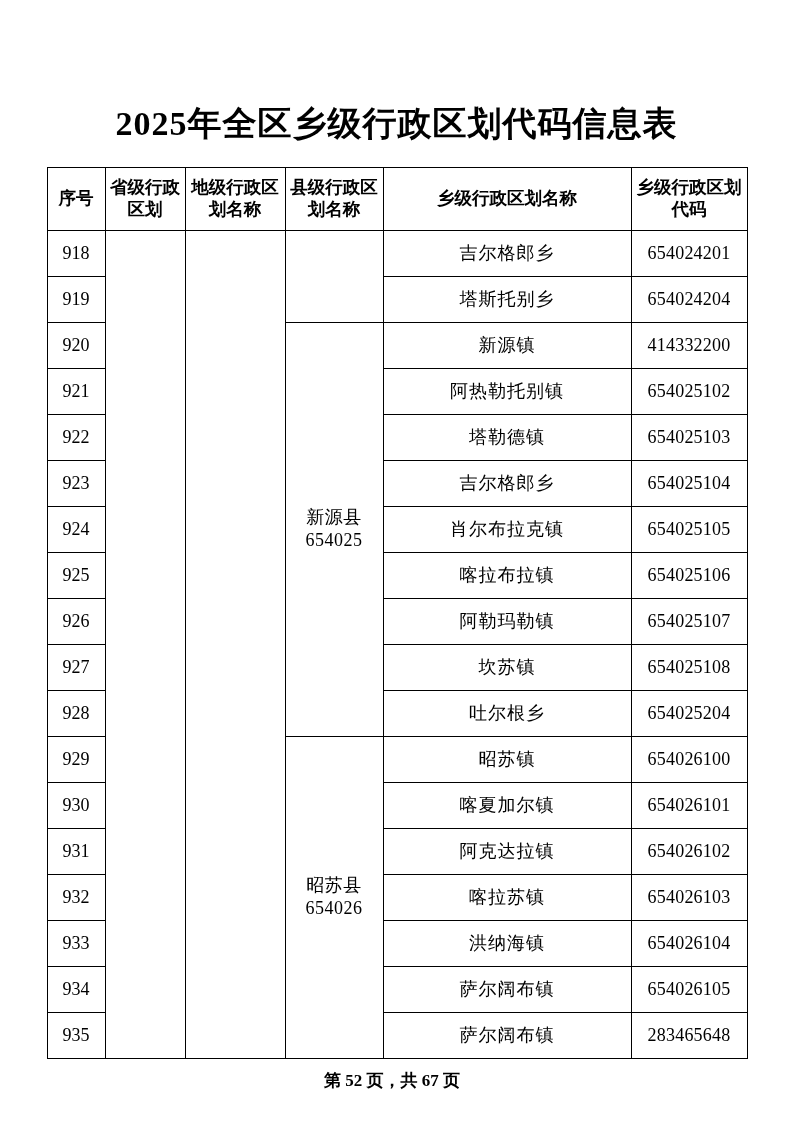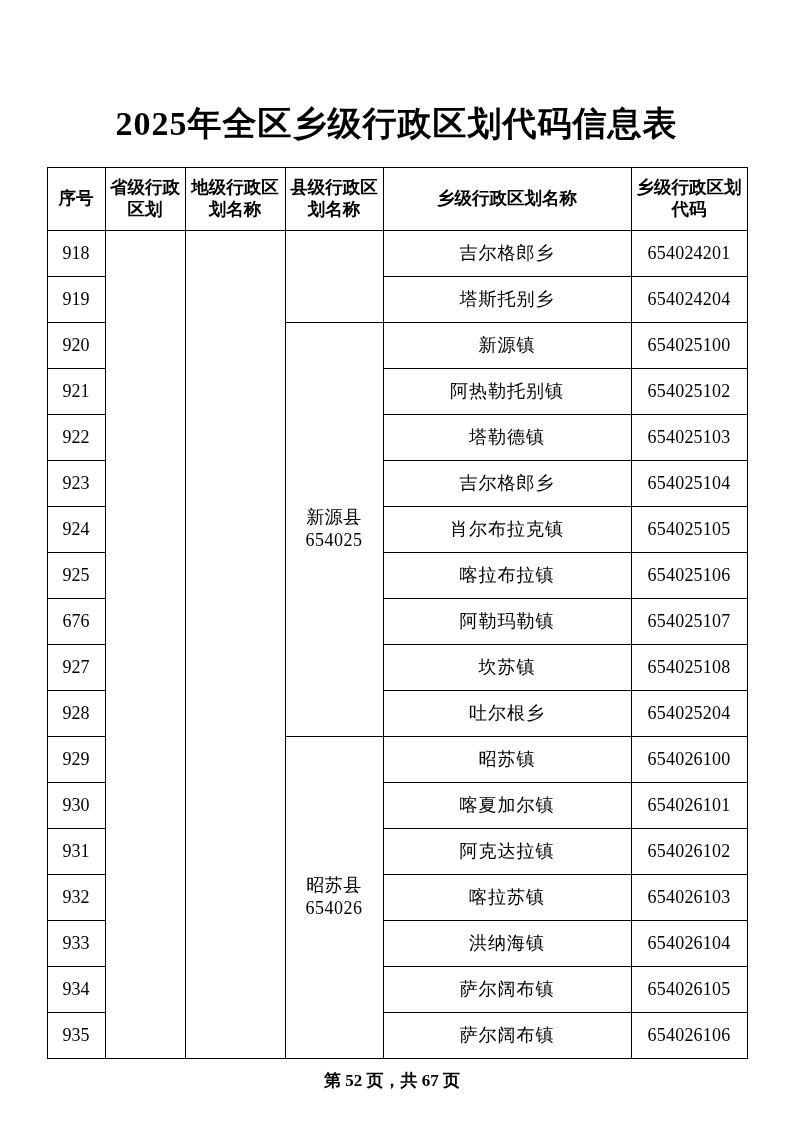--- a/index.html
+++ b/index.html
@@ -124,21 +124,21 @@
           </tr>
           <tr>
             <td class="seq">919</td>
             <td class="town">塔斯托别乡</td>
             <td class="code">654024204</td>
           </tr>
           <tr>
             <td class="seq">920</td>
             <td class="cnty" rowspan="9">新源县<br>654025</td>
             <td class="town">新源镇</td>
-            <td class="code">654025100</td>
+            <td class="code">414332200</td>
           </tr>
           <tr>
             <td class="seq">921</td>
             <td class="town">阿热勒托别镇</td>
             <td class="code">654025102</td>
           </tr>
           <tr>
             <td class="seq">922</td>
             <td class="town">塔勒德镇</td>
             <td class="code">654025103</td>
@@ -152,21 +152,21 @@
             <td class="seq">924</td>
             <td class="town">肖尔布拉克镇</td>
             <td class="code">654025105</td>
           </tr>
           <tr>
             <td class="seq">925</td>
             <td class="town">喀拉布拉镇</td>
             <td class="code">654025106</td>
           </tr>
           <tr>
-            <td class="seq">676</td>
+            <td class="seq">926</td>
             <td class="town">阿勒玛勒镇</td>
             <td class="code">654025107</td>
           </tr>
           <tr>
             <td class="seq">927</td>
             <td class="town">坎苏镇</td>
             <td class="code">654025108</td>
           </tr>
           <tr>
             <td class="seq">928</td>
@@ -200,20 +200,20 @@
             <td class="code">654026104</td>
           </tr>
           <tr>
             <td class="seq">934</td>
             <td class="town">萨尔阔布镇</td>
             <td class="code">654026105</td>
           </tr>
           <tr>
             <td class="seq">935</td>
             <td class="town">萨尔阔布镇</td>
-            <td class="code">654026106</td>
+            <td class="code">283465648</td>
           </tr>
         </tbody>
     </table>
   </div>
 
   <div class="footer">第 52 页，共 67 页</div>
 </div>
 
 </body></html>

